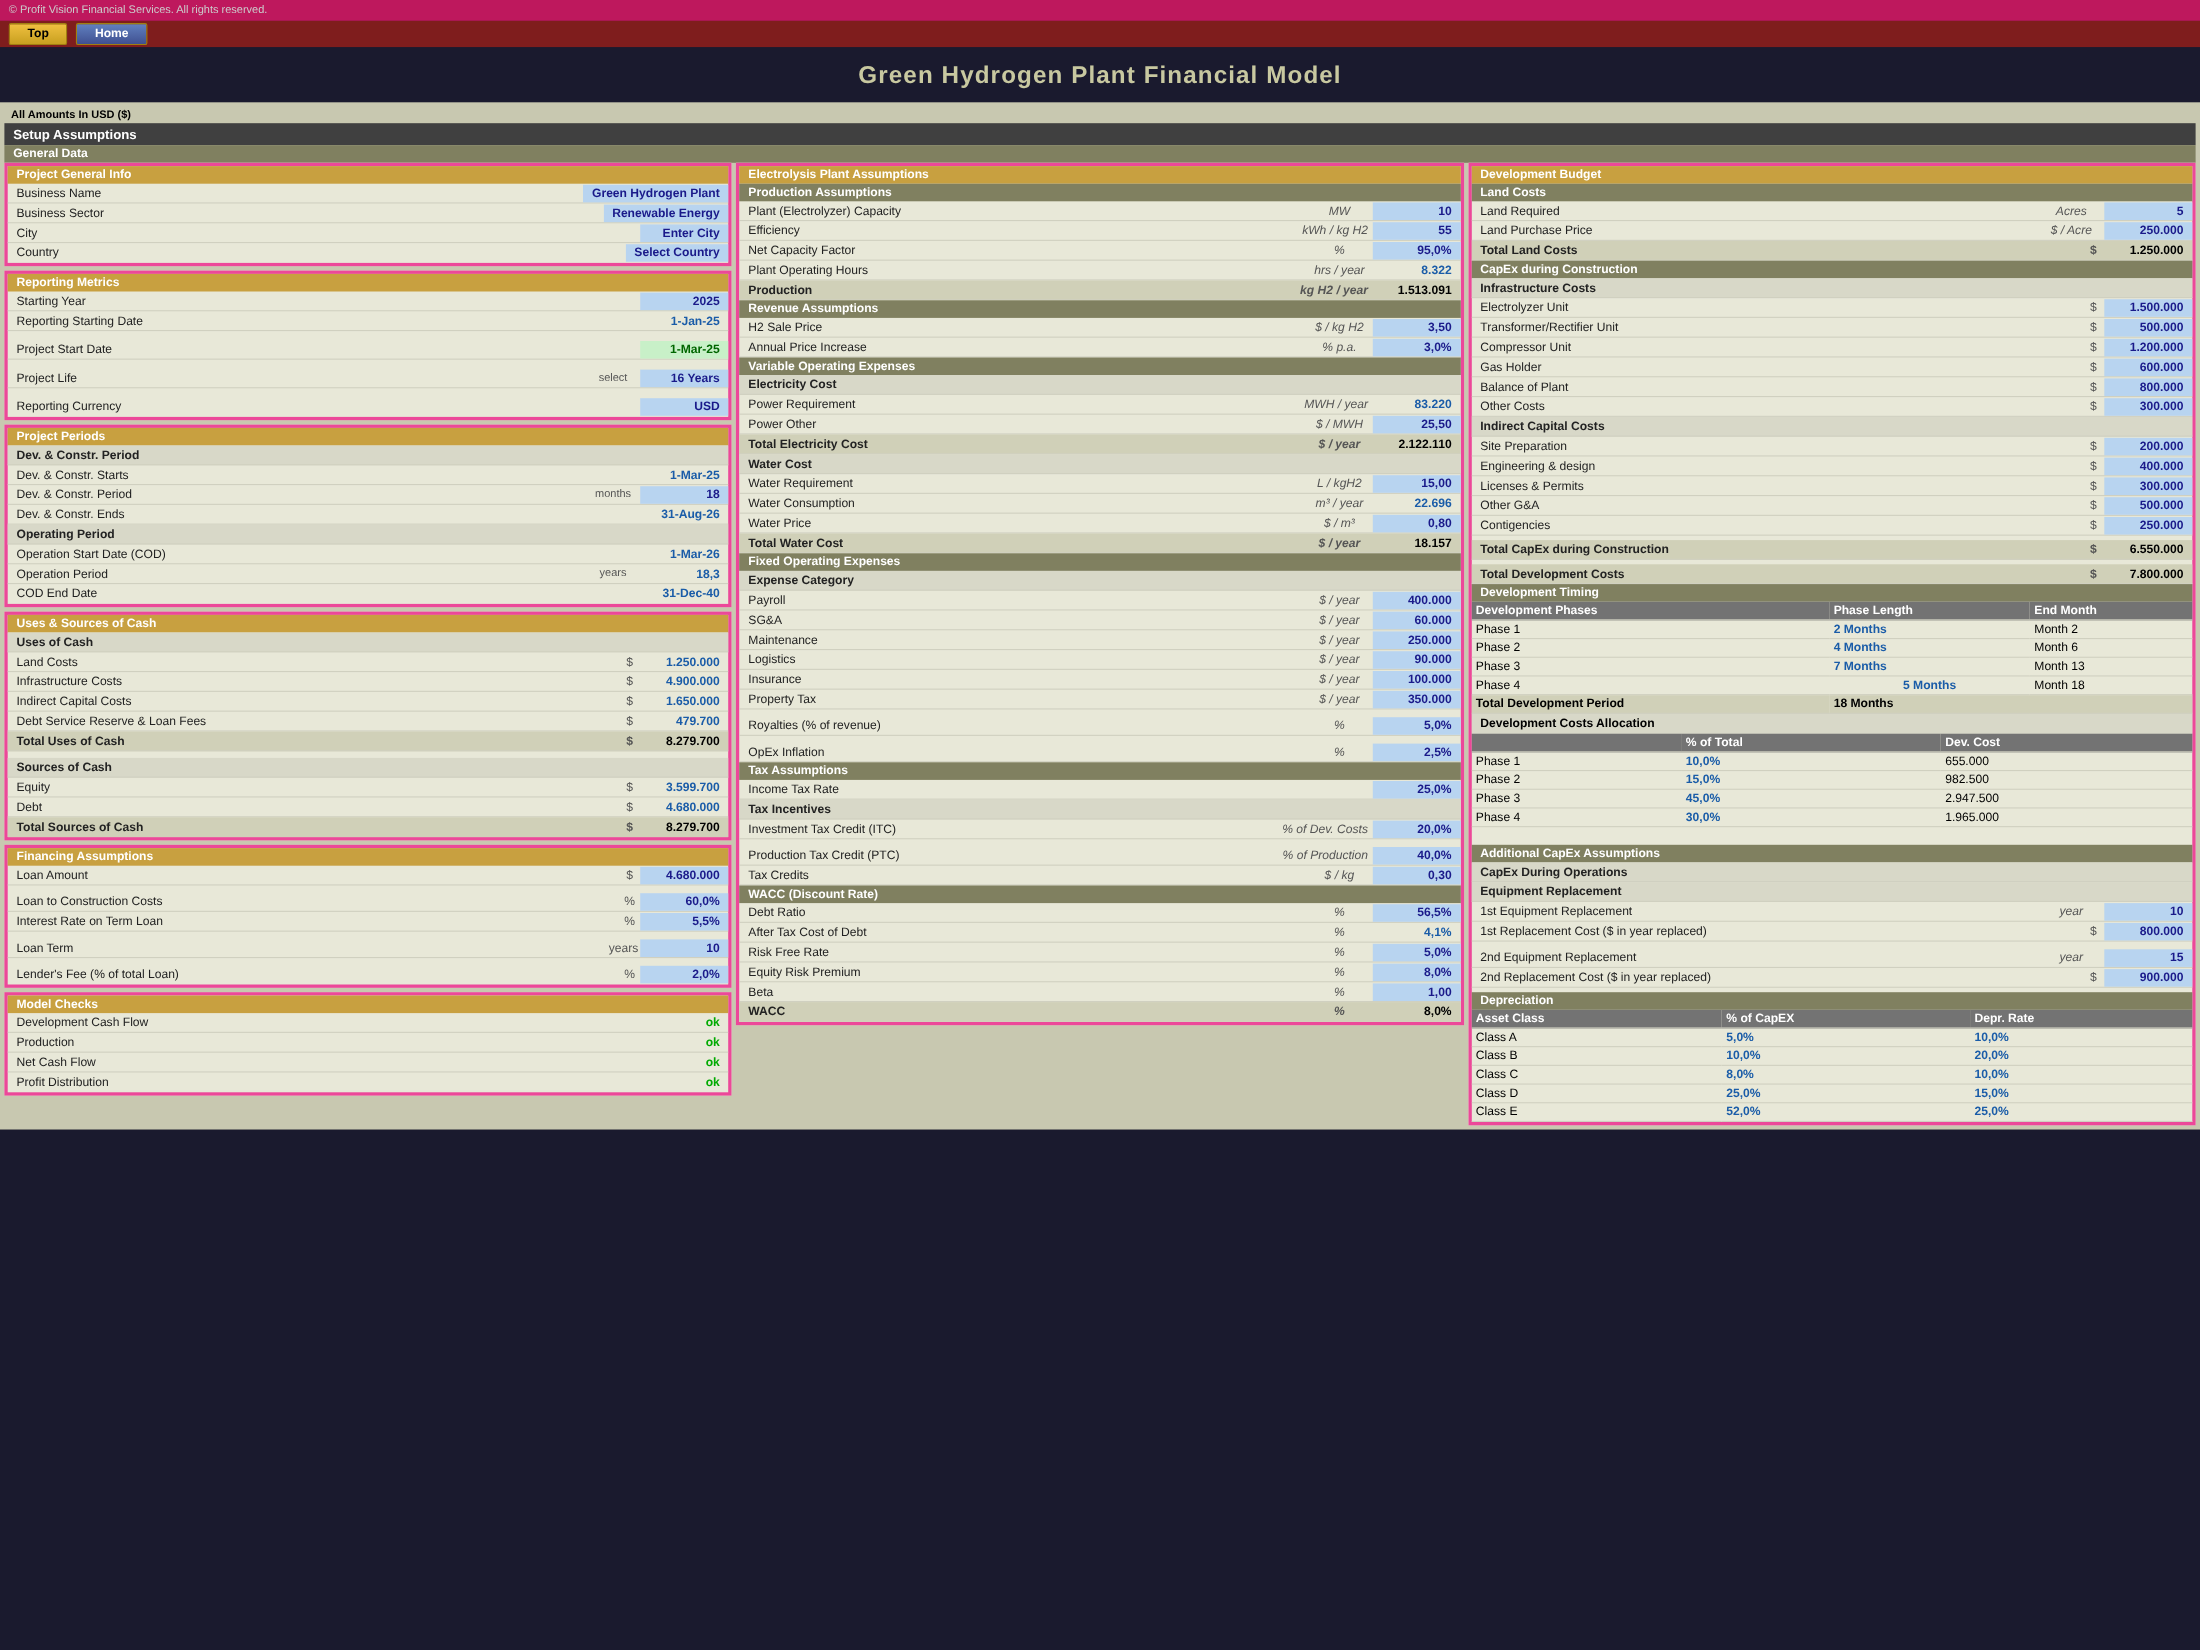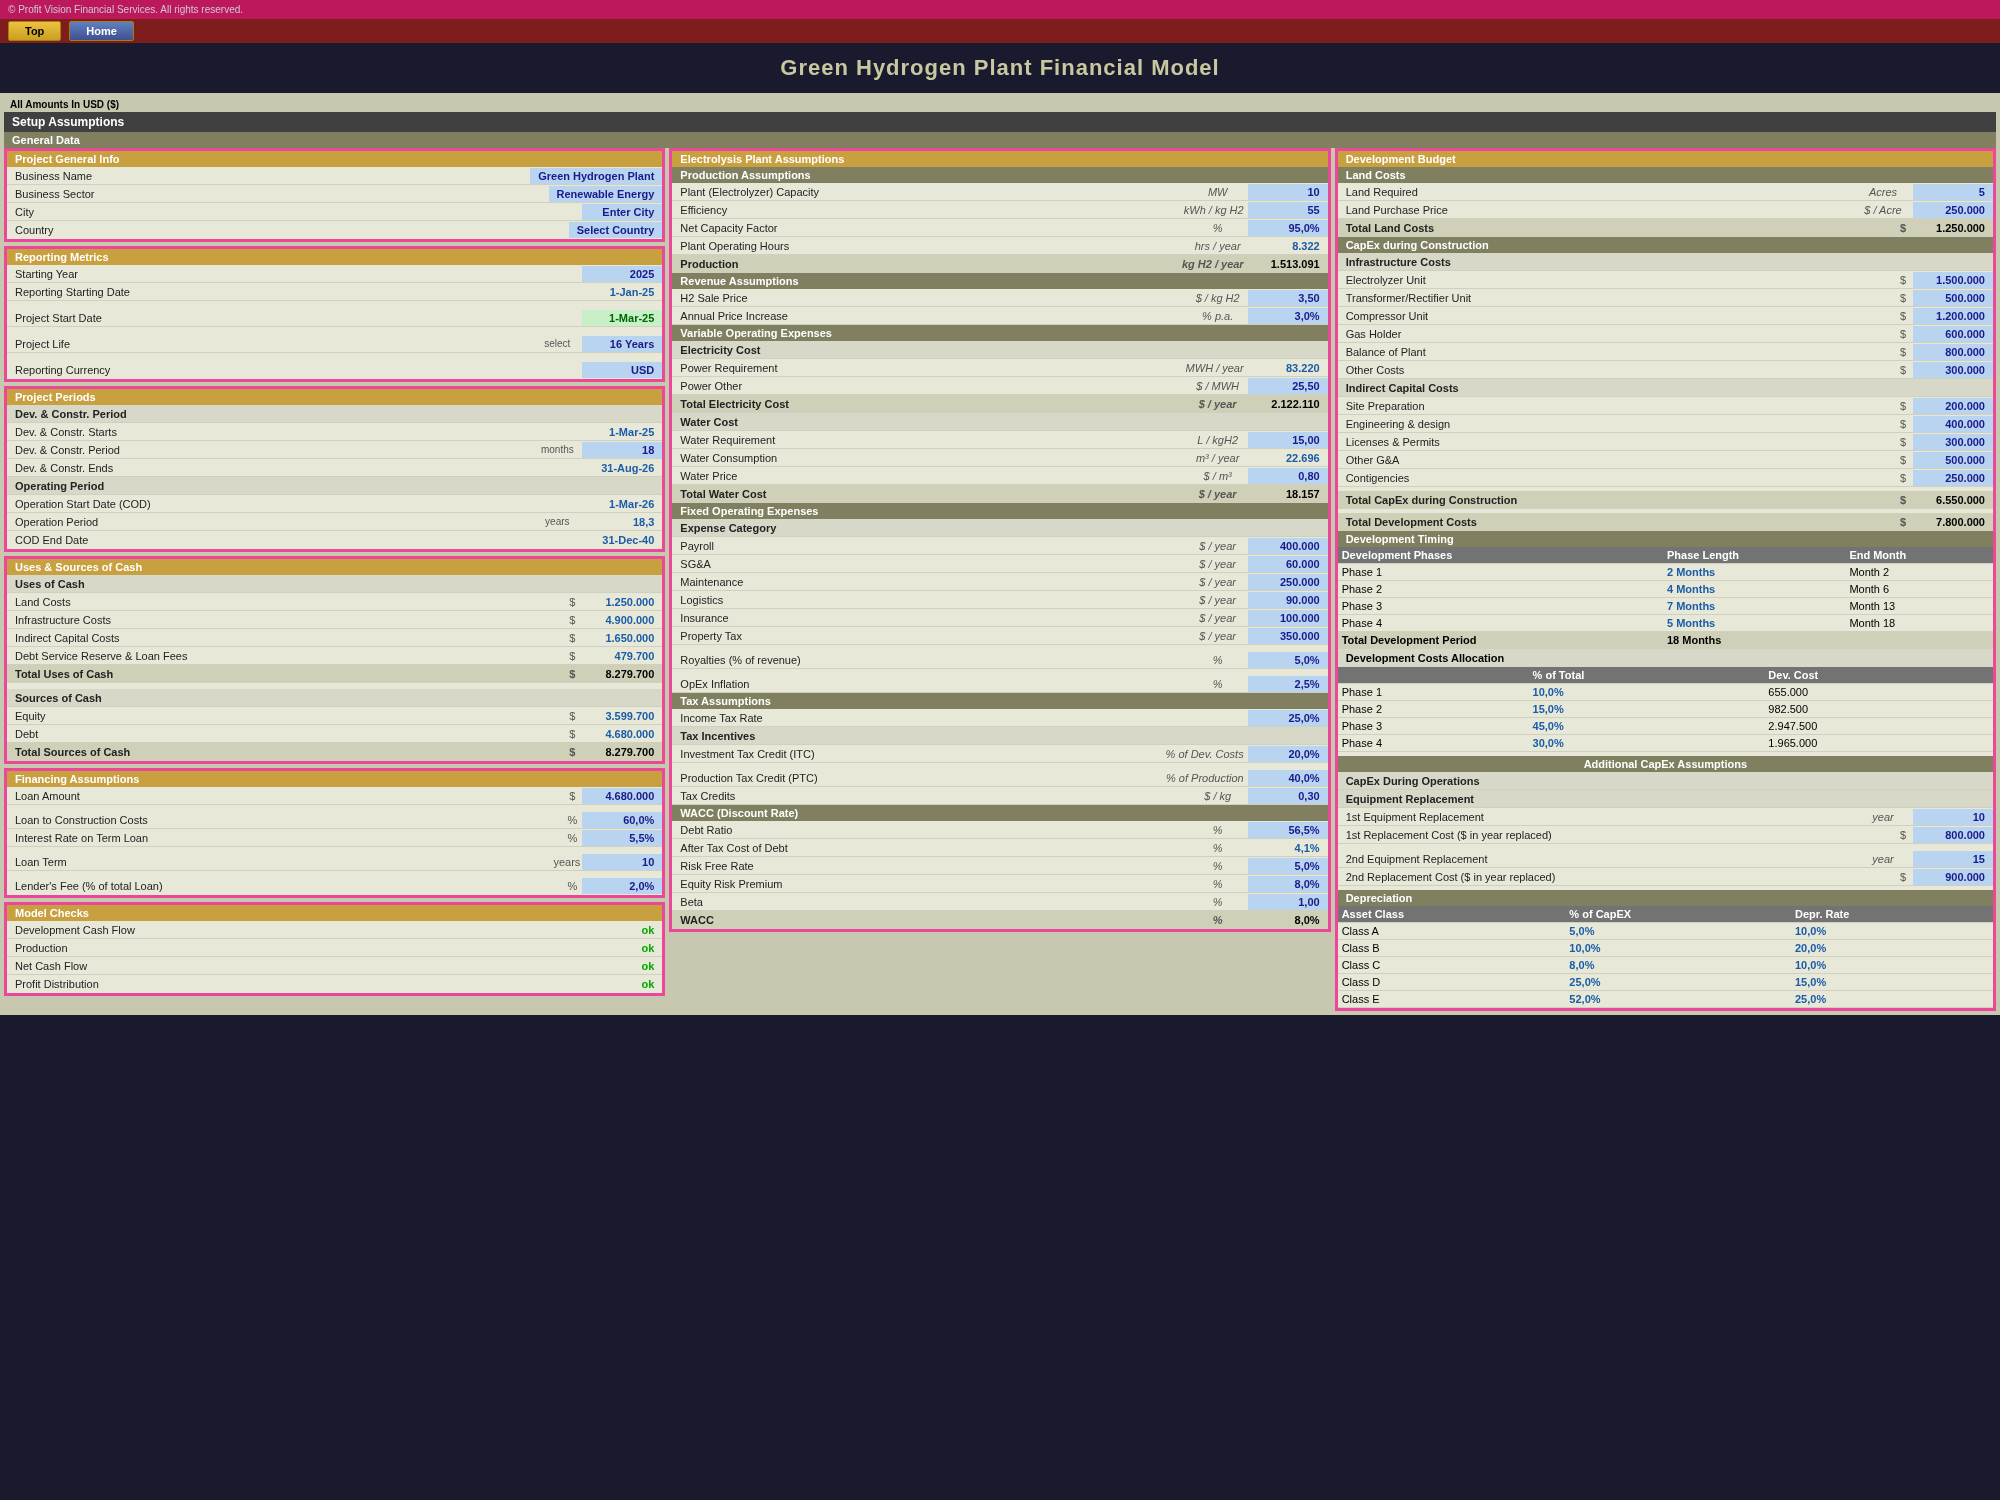--- a/index.html
+++ b/index.html
@@ -568,21 +568,21 @@
               <td style="color:#1a5ca8; font-weight:bold;">4 Months</td>
               <td>Month 6</td>
             </tr>
             <tr>
               <td>Phase 3</td>
               <td style="color:#1a5ca8; font-weight:bold;">7 Months</td>
               <td>Month 13</td>
             </tr>
             <tr>
               <td>Phase 4</td>
-              <td style="color:#1a5ca8; font-weight:bold;">5 Months</td>
+              <td style="color:#1a5ca8; font-weight:bold;text-align:center;">5 Months</td>
               <td>Month 18</td>
             </tr>
             <tr class="total-row">
               <td>Total Development Period</td>
               <td colspan="2" style="font-weight:bold;">18 Months</td>
             </tr>
           </tbody>
         </table>
 
         <div class="bold-row" style="padding:3px 8px; font-weight:bold;">
@@ -613,21 +613,21 @@
               <td>2.947.500</td>
             </tr>
             <tr>
               <td>Phase 4</td>
               <td style="color:#1a5ca8; font-weight:bold;">30,0%</td>
               <td>1.965.000</td>
             </tr>
           </tbody>
         </table>
 
-        <div class="sub-section-header" style="margin-top:4px;text-align:center;">Additional CapEx Assumptions</div>
+        <div class="sub-section-header" style="margin-top:16px;">Additional CapEx Assumptions</div>
         <div class="bold-row row">
           <span class="row-label">CapEx During Operations</span>
         </div>
         <div class="bold-row row">
           <span class="row-label">Equipment Replacement</span>
         </div>
         <div class="row">
           <span class="row-label">1st Equipment Replacement</span>
           <span class="row-unit">year</span>
           <span class="input-cell">10</span>

